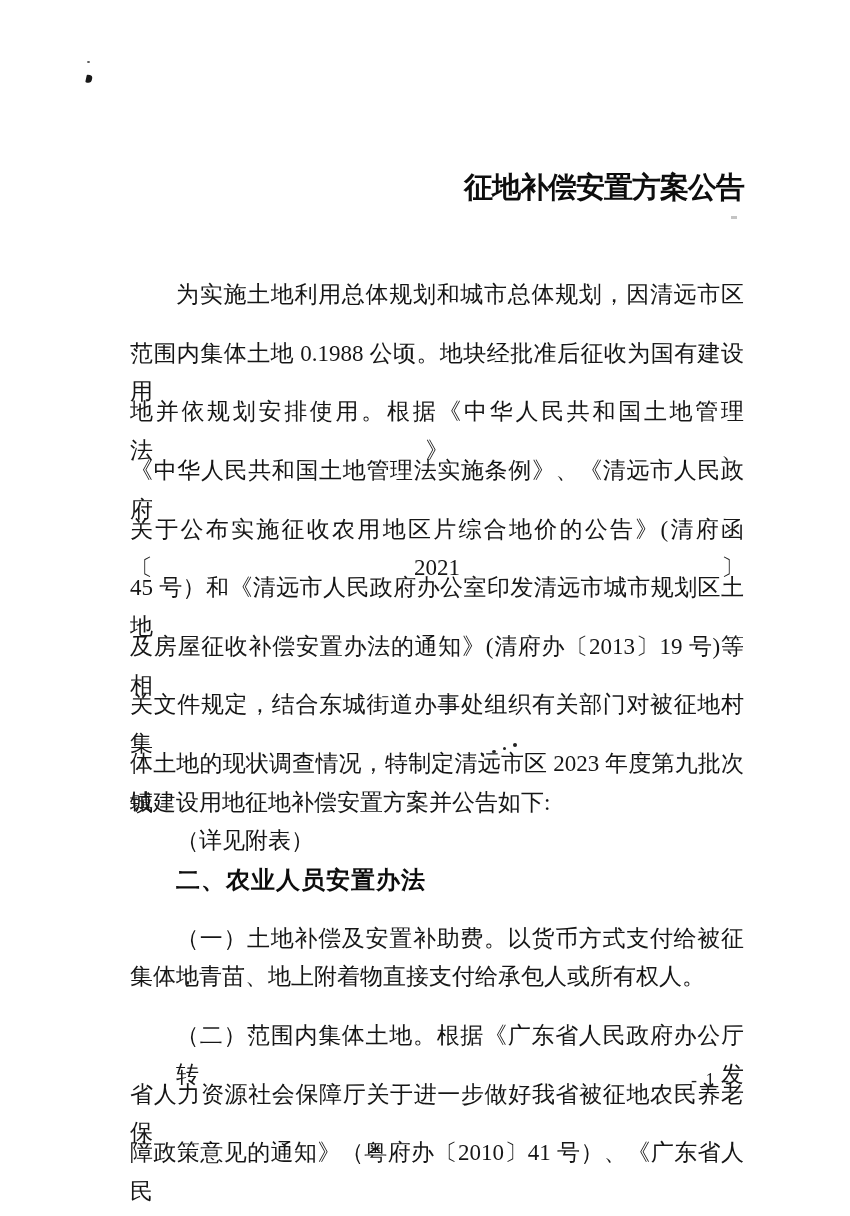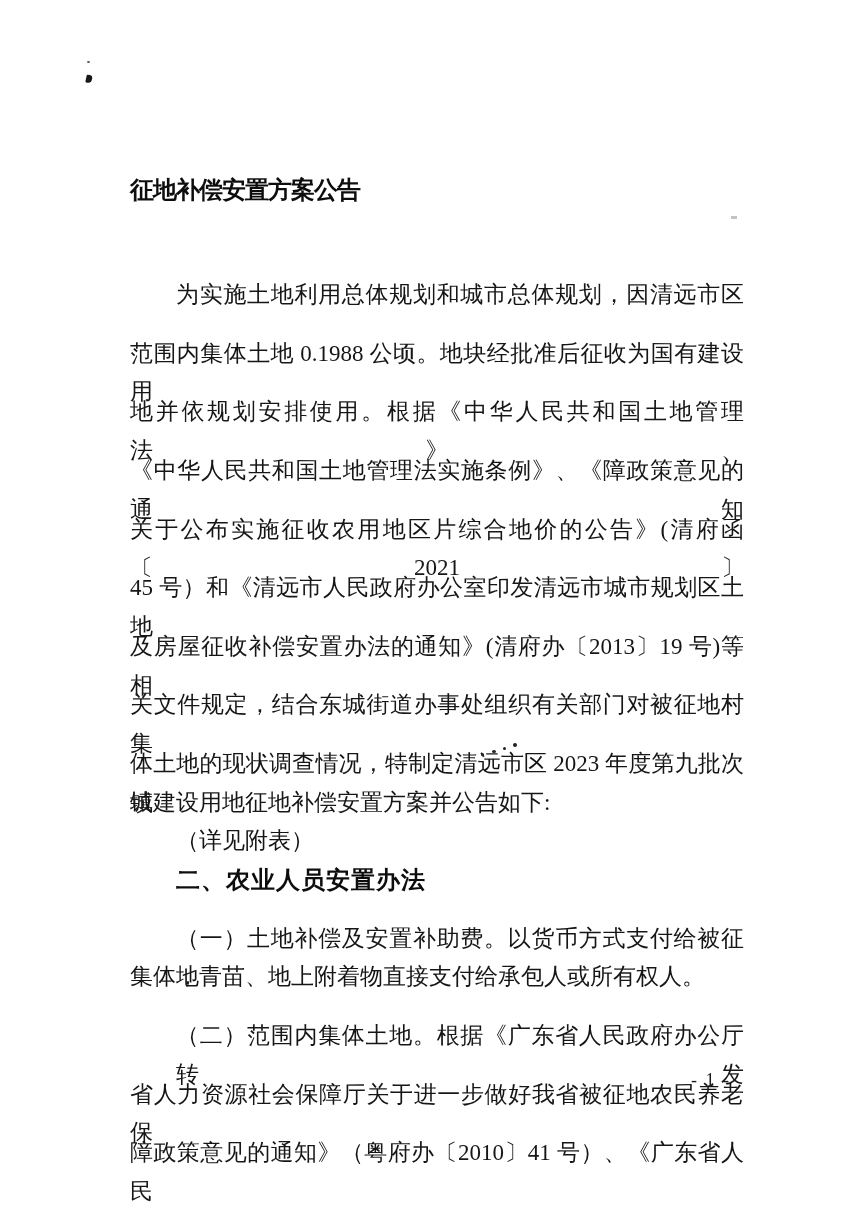--- a/index.html
+++ b/index.html
@@ -16,24 +16,24 @@
     font-family: "Liberation Serif", serif;
     color: #141414;
   }
   #doc-title {
     position: absolute;
     left: 130px;
     top: 168px;
     width: 614px;
     height: 44px;
     line-height: 44px;
-    text-align: left;
-    font-family: Liberation Serif, serif;
+    text-align: right;
+    font-family: Liberation Mono, monospace;
     font-weight: bold;
-    font-size: 24px;
+    font-size: 29px;
     color: #0d0d0d;
     letter-spacing: -1px;
   }
   #content {
     position: absolute;
     left: 130px;
     top: 256px;
     width: 614px;
   }
   .line {
@@ -88,21 +88,21 @@
   <div class="speck" id="speck-tl-1"></div>
   <div class="speck" id="speck-tl-2"></div>
   <div class="speck" id="speck-title"></div>
 
   <div id="doc-title">征地补偿安置方案公告</div>
 
   <div id="content">
     <div class="line indent full">为实施土地利用总体规划和城市总体规划，因清远市区</div>
     <div class="line full">范围内集体土地 0.1988 公顷。地块经批准后征收为国有建设用</div>
     <div class="line full">地并依规划安排使用。根据《中华人民共和国土地管理法》、</div>
-    <div class="line full">《中华人民共和国土地管理法实施条例》、《障政策意见的通知</div>
+    <div class="line full">《中华人民共和国土地管理法实施条例》、《清远市人民政府</div>
     <div class="line full">关于公布实施征收农用地区片综合地价的公告》(清府函〔2021〕</div>
     <div class="line full">45 号）和《清远市人民政府办公室印发清远市城市规划区土地</div>
     <div class="line full">及房屋征收补偿安置办法的通知》(清府办〔2013〕19 号)等相</div>
     <div class="line full">关文件规定，结合东城街道办事处组织有关部门对被征地村集</div>
     <div class="line full">体土地的现状调查情况，特制定清远市区 2023 年度第九批次城</div>
     <div class="line">镇建设用地征地补偿安置方案并公告如下:</div>
     <div class="line indent">（详见附表）</div>
     <div class="line heading indent">二、农业人员安置办法</div>
     <div class="line indent full">（一）土地补偿及安置补助费。以货币方式支付给被征地</div>
     <div class="line">集体，青苗、地上附着物直接支付给承包人或所有权人。</div>

